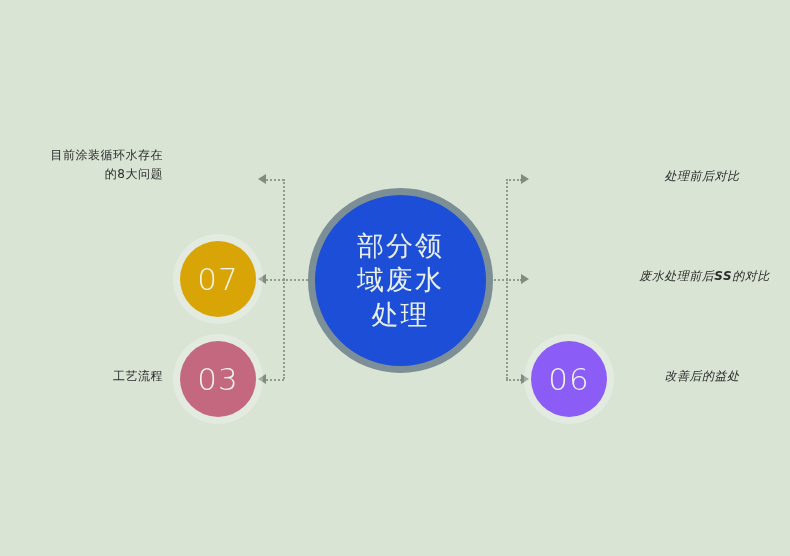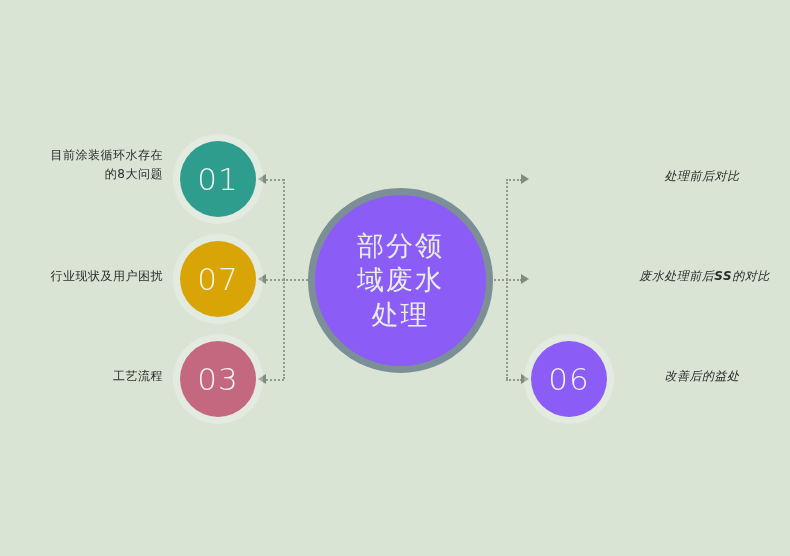--- a/index.html
+++ b/index.html
@@ -117,35 +117,31 @@
 
   <div class="conn-v" style="left: 506px; top: 179px; height: 200px; border-color: rgb(140, 154, 140);"></div>
   <div class="conn-h" style="left: 483px; top: 279px; width: 25px; border-color: rgb(140, 154, 140);"></div>
   <div class="conn-h" style="left: 506px; top: 179px; width: 16px; border-color: rgb(140, 154, 140);"></div>
   <div class="arrow right" style="left: 521px; top: 174px; border-left-color: rgb(127, 141, 127);"></div>
   <div class="conn-h" style="left: 506px; top: 279px; width: 16px; border-color: rgb(140, 154, 140);"></div>
   <div class="arrow right" style="left: 521px; top: 274px; border-left-color: rgb(127, 141, 127);"></div>
   <div class="conn-h" style="left: 506px; top: 379px; width: 16px; border-color: rgb(140, 154, 140);"></div>
   <div class="arrow right" style="left: 521px; top: 374px; border-left-color: rgb(127, 141, 127);"></div>
 
-  <div id="hub" style="background: #8b5cf6; border-color: rgb(125, 143, 150);">
+  <div id="hub" style="background: #1d4ed8; border-color: rgb(125, 143, 150);">
     <div class="hub-line" style="color: rgb(232, 239, 230);">部分领</div>
     <div class="hub-line" style="color: rgb(232, 239, 230);">域废水</div>
     <div class="hub-line" style="color: rgb(232, 239, 230);">处理</div>
   </div>
 
-  <div class="node" style="left: 180px; top: 141px; background: rgb(47, 157, 142);">
-    <span class="num">01</span>
-  </div>
   <div class="label left" style="left:0px; top:146px; width:163px;">目前涂装循环水存在<br>的8大问题</div>
 
   <div class="node" style="left: 180px; top: 241px; background: rgb(217, 164, 6);">
     <span class="num">07</span>
   </div>
-  <div class="label left" style="left:0px; top:267px; width:163px;">行业现状及用户困扰</div>
 
   <div class="node" style="left: 180px; top: 341px; background: rgb(196, 104, 127);">
     <span class="num">03</span>
   </div>
   <div class="label left" style="left:0px; top:367px; width:163px;">工艺流程</div>
 
   <div class="label right" style="left:617px; top:167px; width:170px;">处理前后对比</div>
 
   <div class="label right" style="left:617px; top:267px; width:175px;">废水处理前后<b>SS</b>的对比</div>
 

